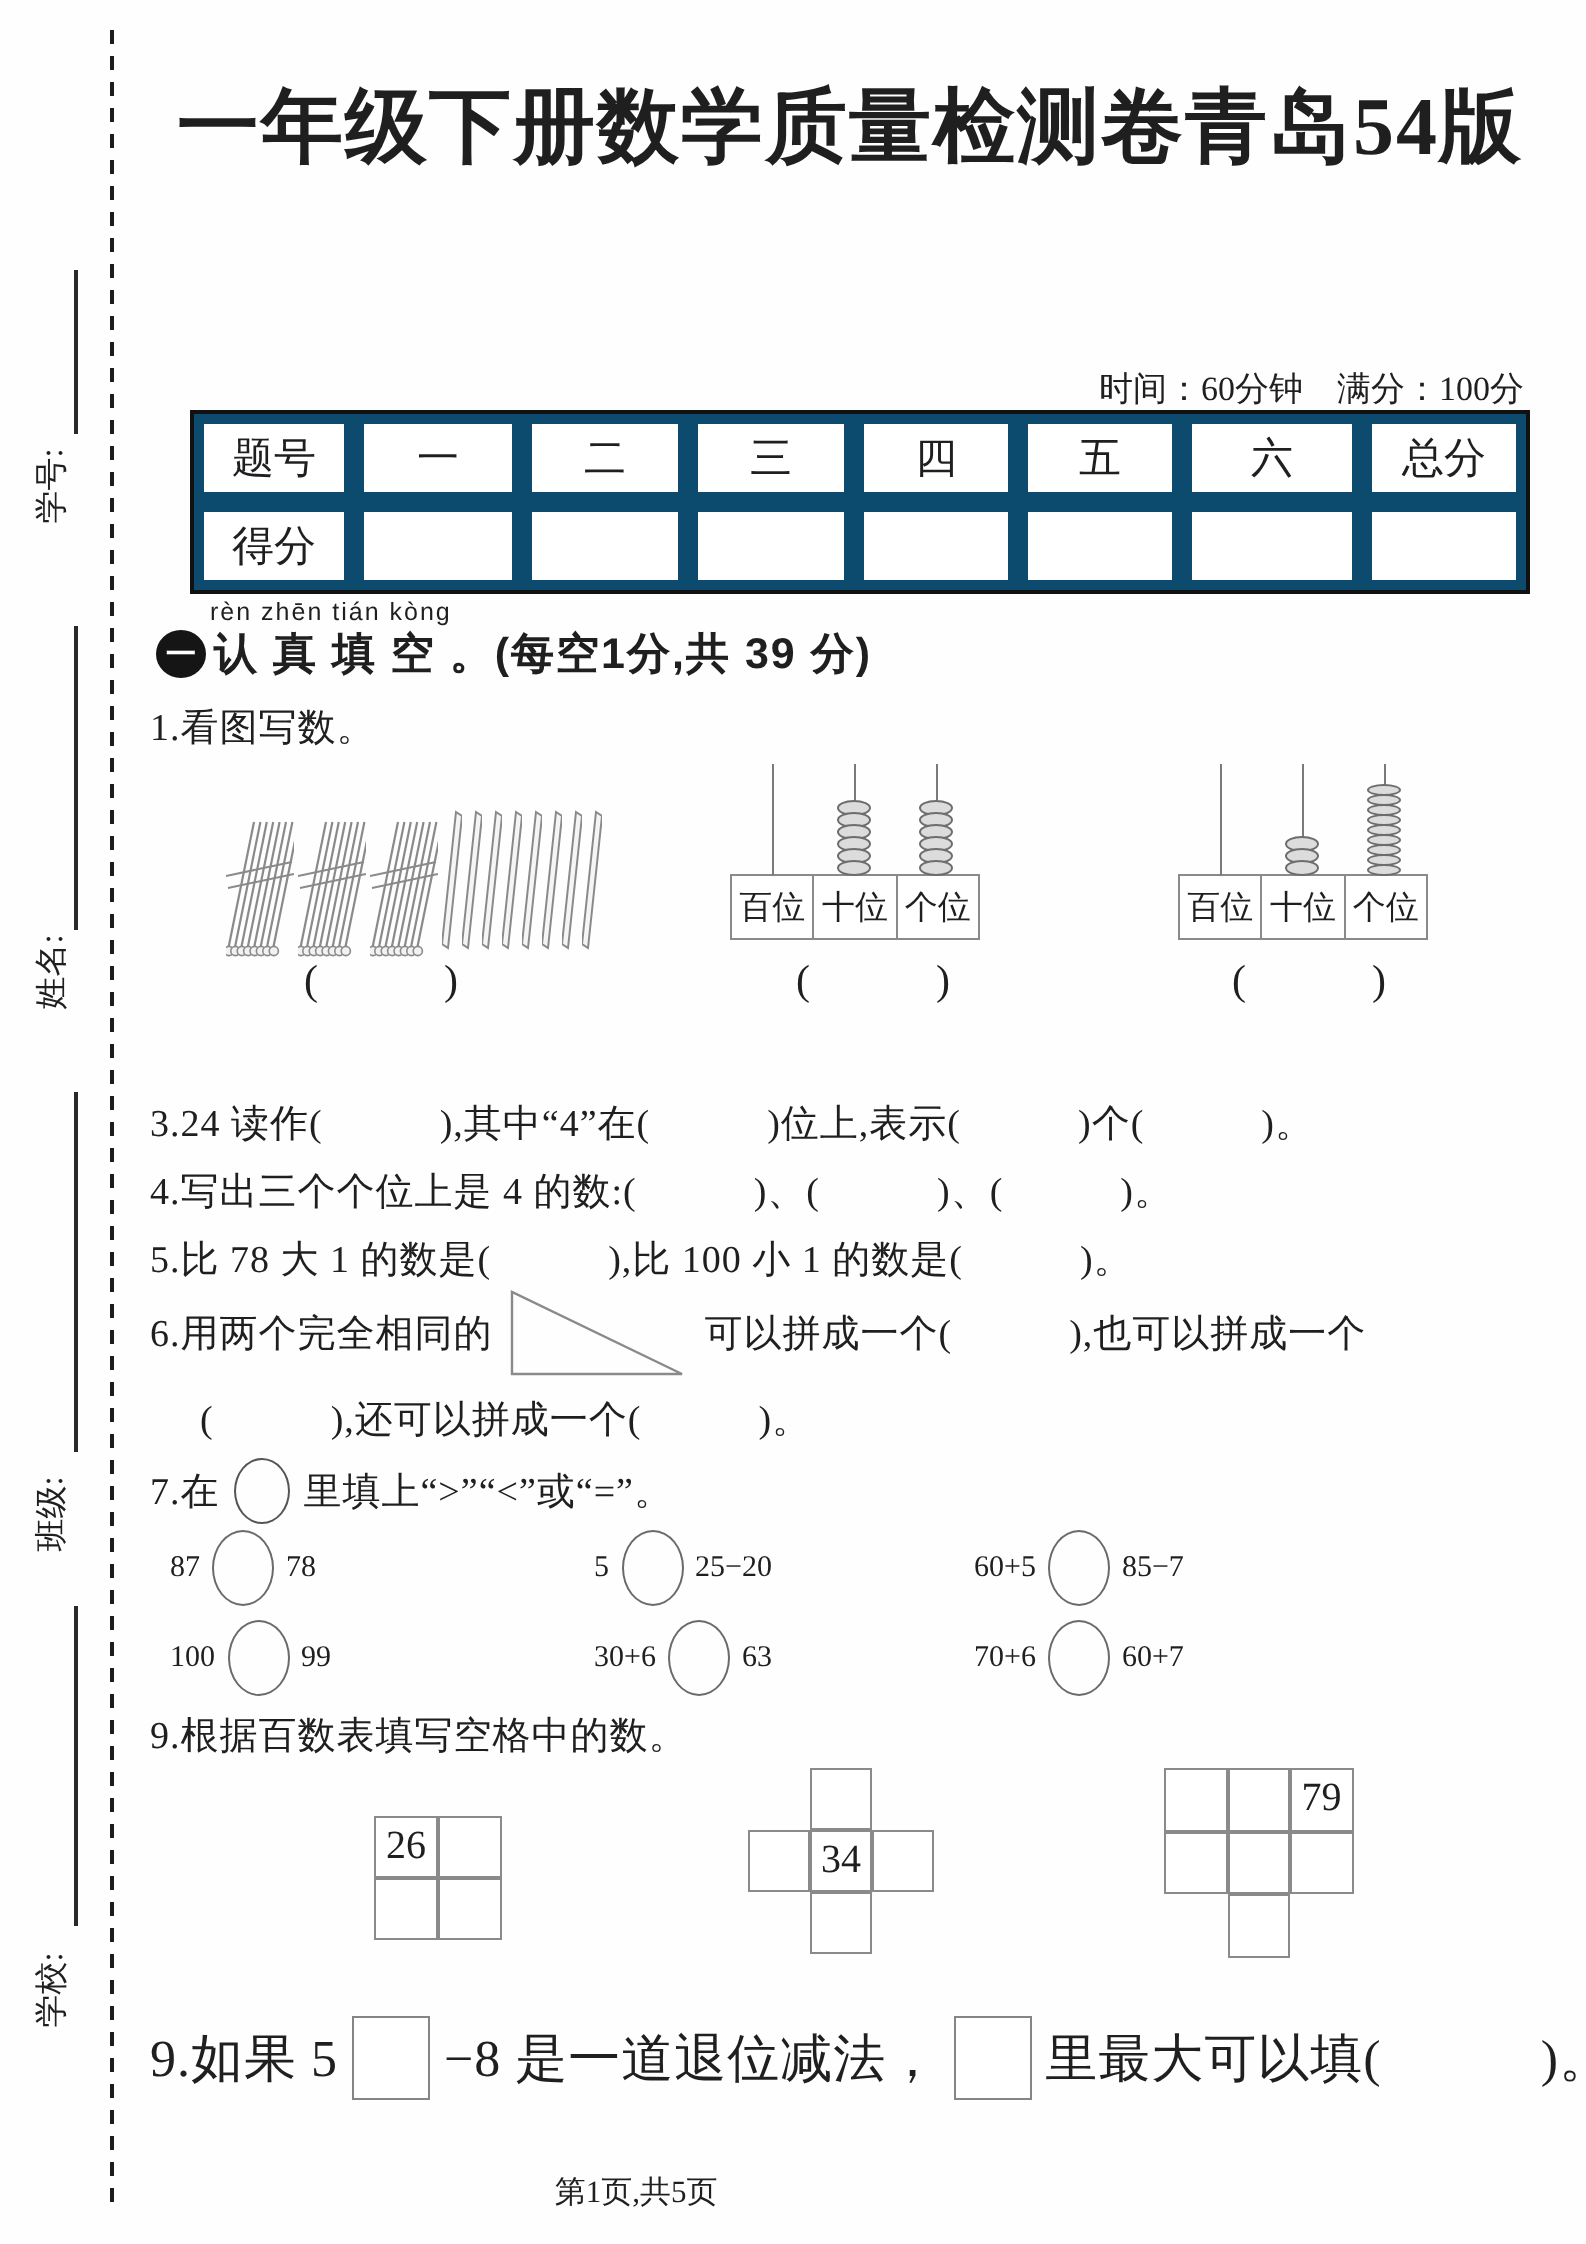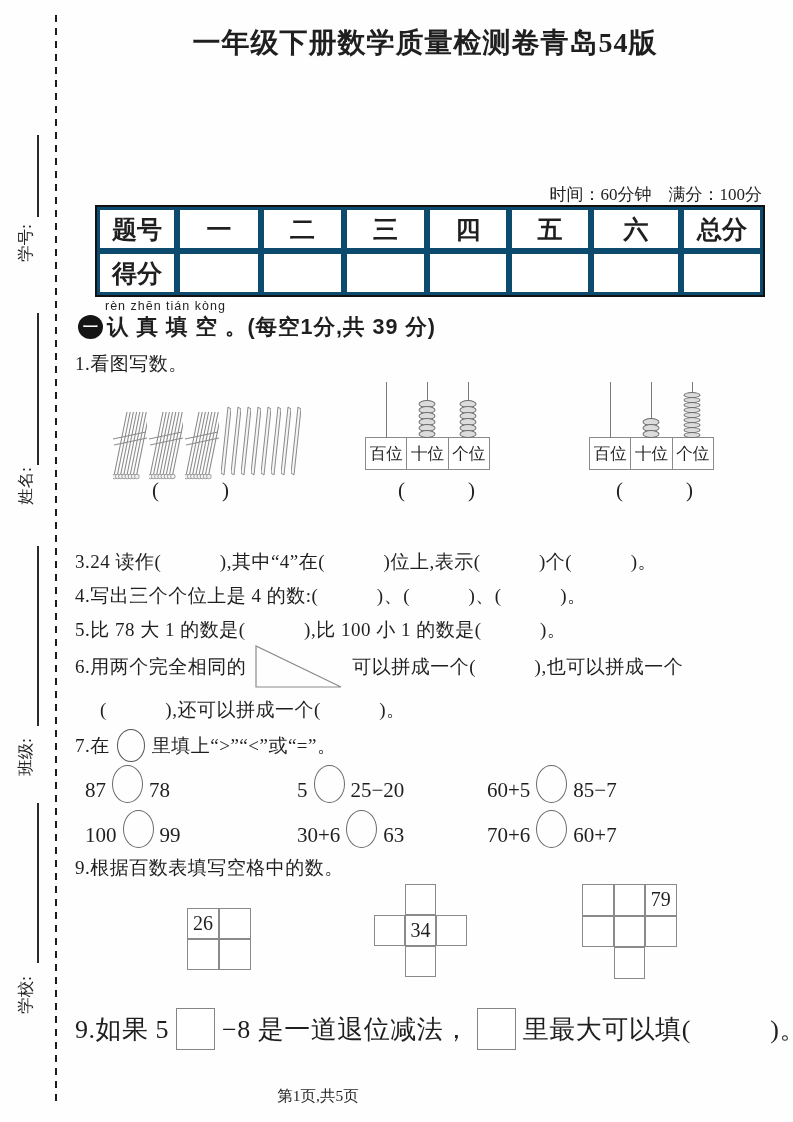--- a/index.html
+++ b/index.html
@@ -9,32 +9,32 @@
   
   .dash-line{position:absolute;left:55px;top:15px;width:2px;height:1090px;
              background:repeating-linear-gradient(180deg,#1c1c1c 0 7px,transparent 7px 13px);}
   .wline{position:absolute;left:37px;width:2px;background:#2a2a2a;}
   .wl1{top:135px;height:82px;} .wl2{top:313px;height:152px;}
   .wl3{top:546px;height:180px;} .wl4{top:803px;height:160px;}
   .mlabel{position:absolute;left:26px;font-size:16.5px;white-space:nowrap;
           transform:translate(-50%,-50%) rotate(-90deg);}
 
   
-  .title{position:absolute;left:80px;top:24px;width:690px;text-align:center;
-         font-size:28px;font-weight:600;letter-spacing:1px;}
+  .title{position:absolute;left:80px;top:36px;width:690px;text-align:center;
+         font-size:41px;font-weight:600;letter-spacing:1px;}
   .subtitle{position:absolute;left:80px;top:112px;width:690px;text-align:center;
             font-size:29px;font-weight:600;}
   .meta{position:absolute;right:31px;top:183px;font-size:17px;}
 
   
   .score-table{position:absolute;left:95px;top:205px;display:grid;
                grid-template-columns:80px 84px 83px 83px 82px 82px 90px 82px;
                grid-auto-rows:44px;border:2px solid #111;background:#fff;}
-  .score-table .cell{border:3px solid #0c4a6e;display:flex;align-items:center;justify-content:center;
-                     font-size:25px;font-weight:700;}
+  .score-table .cell{border:5px solid #0c4a6e;display:flex;align-items:center;justify-content:center;
+                     font-size:21px;font-weight:400;}
 
   
   .sec-icon{position:absolute;left:78px;top:315px;width:25px;height:24px;background:#151515;
             border-radius:50%;display:flex;align-items:center;justify-content:center;
             color:#fff;font-size:15px;font-weight:700;}
   .pinyin{position:absolute;left:105px;top:299px;font-size:12.5px;letter-spacing:1px;
           font-family:"Liberation Sans","DejaVu Sans",sans-serif;text-align:center;}
   .sec-title{position:absolute;left:107px;top:312px;font-size:21.5px;font-weight:700;
              font-family:"Liberation Sans","DejaVu Sans",sans-serif;letter-spacing:1px;}
 
@@ -69,21 +69,21 @@
          font-size:19px;white-space:nowrap;letter-spacing:.5px;}
   .q6row svg{margin:0 8px;}
   .q6l2{top:697px;left:100px;}
 
   
   .q7row{position:absolute;left:75px;top:729px;display:flex;align-items:center;
          font-size:19px;white-space:nowrap;letter-spacing:.5px;}
   .circle-sm{width:26px;height:31px;border:1.5px solid #555;border-radius:50%;margin:0 7px;}
   .cmp-row{position:absolute;left:75px;width:700px;height:44px;}
   .r1{top:765px;} .r2{top:810px;}
-  .cmp{position:absolute;top:0;display:flex;align-items:flex-end;font-size:21px;white-space:nowrap;}
+  .cmp{position:absolute;top:0;display:flex;align-items:center;font-size:15px;white-space:nowrap;}
   .p1{left:10px;} .p2{left:222px;} .p3{left:412px;}
   .circle{width:29px;height:36px;border:1.5px solid #6a6a6a;border-radius:50%;margin:0 6px;}
 
   
   .grid{position:absolute;display:grid;}
   .g1{left:187px;top:908px;grid-template-columns:32px 32px;grid-auto-rows:31px;}
   .g2{left:374px;top:884px;grid-template-columns:31px 31px 31px;grid-auto-rows:31px;}
   .g3{left:582px;top:884px;grid-template-columns:31.5px 31.5px 31.5px;grid-auto-rows:31.5px;}
   .gcell{border:1px solid #8a8a8a;display:flex;align-items:center;justify-content:center;
          font-size:20px;background:#fff;}

